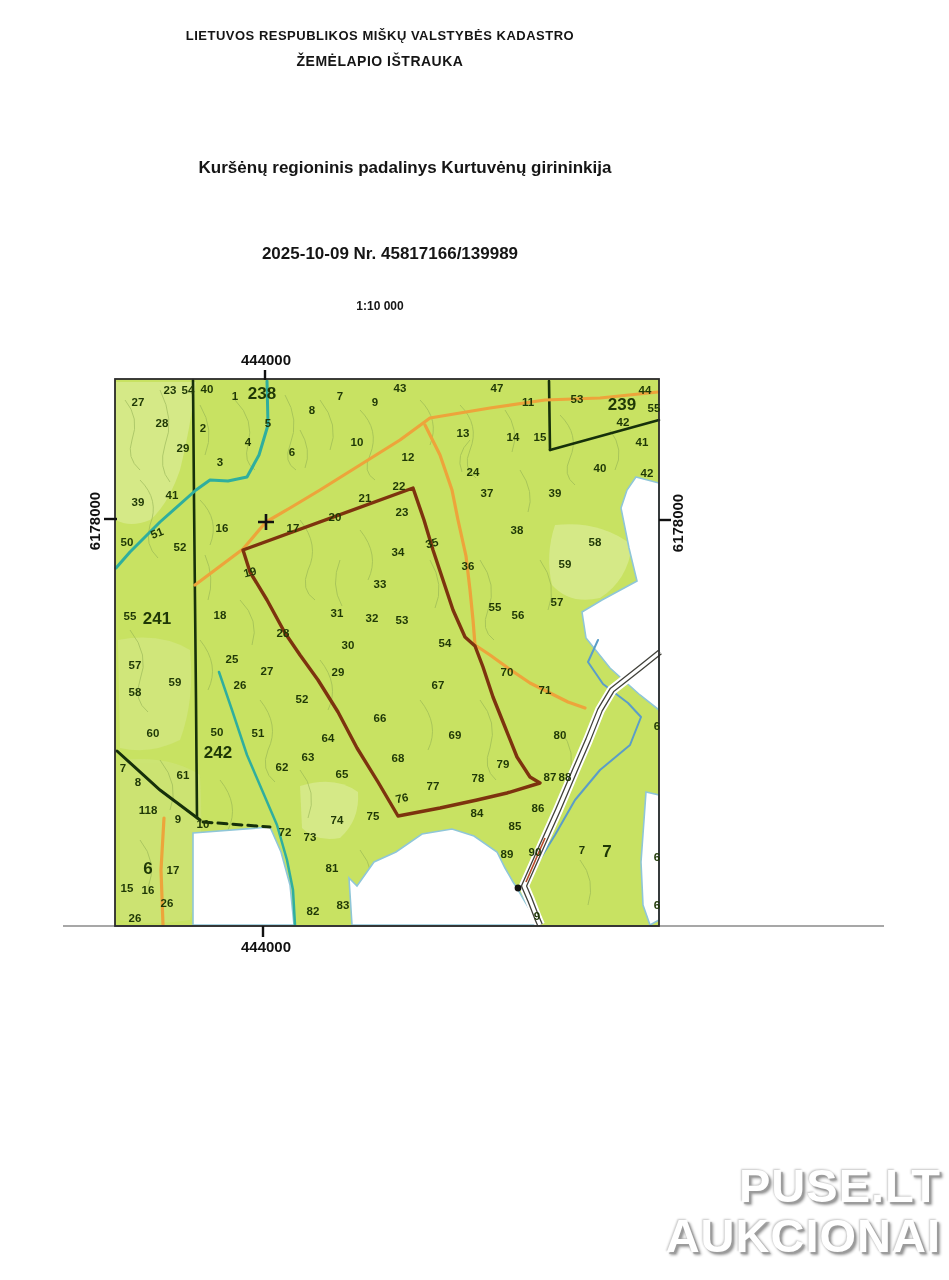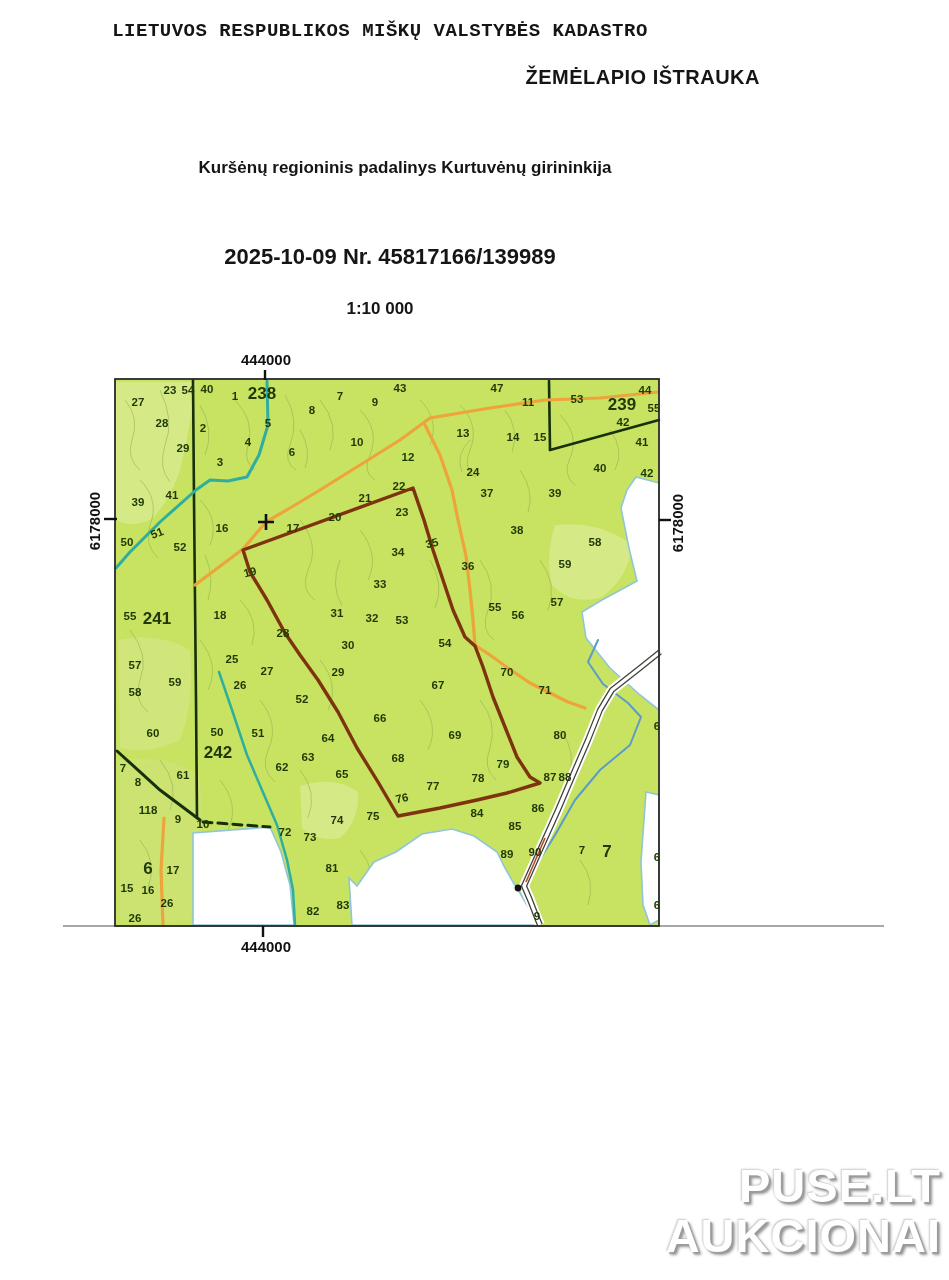--- a/index.html
+++ b/index.html
@@ -1,23 +1,23 @@
 <!DOCTYPE html>
 <html><head>
 <meta charset="utf-8">
 <style>
   html,body{margin:0;padding:0;background:#ffffff;}
   .page{position:relative;width:949px;height:1280px;background:#ffffff;overflow:hidden;
         font-family:"Liberation Sans", sans-serif;}
   .hdr{position:absolute;left:0;width:949px;text-align:center;color:#151515;font-weight:bold;}
-  #title1{top:20px;font-size:19px;letter-spacing:.5px;width:760px;left:0;font-family:Liberation Mono, monospace;}
-  #title2{top:66px;font-size:20px;letter-spacing:.5px;width:760px;left:0;text-align:right;}
+  #title1{top:28px;font-size:13px;letter-spacing:.5px;width:760px;left:0;}
+  #title2{top:53px;font-size:14px;letter-spacing:.5px;width:760px;left:0;}
   #subtitle{top:158px;font-size:17px;width:810px;left:0;}
-  #datenr{top:244px;font-size:22px;width:780px;left:0;}
-  #scale{top:299px;font-size:17px;width:760px;left:0;}
+  #datenr{top:244px;font-size:17px;width:780px;left:0;}
+  #scale{top:299px;font-size:12px;width:760px;left:0;}
   #mapsvg{position:absolute;left:0;top:0;}
   .wm{position:absolute;right:8px;text-align:right;color:#ffffff;font-weight:bold;
       font-size:47px;letter-spacing:1px;
       text-shadow:3px 3px 3px #9a9a9a, -1px -1px 2px #c8c8c8, 2px 2px 1px #aaaaaa;}
   #wm1{top:1158px;}
   #wm2{top:1208px;text-align:right;}
 </style>
 </head>
 <body>
 

